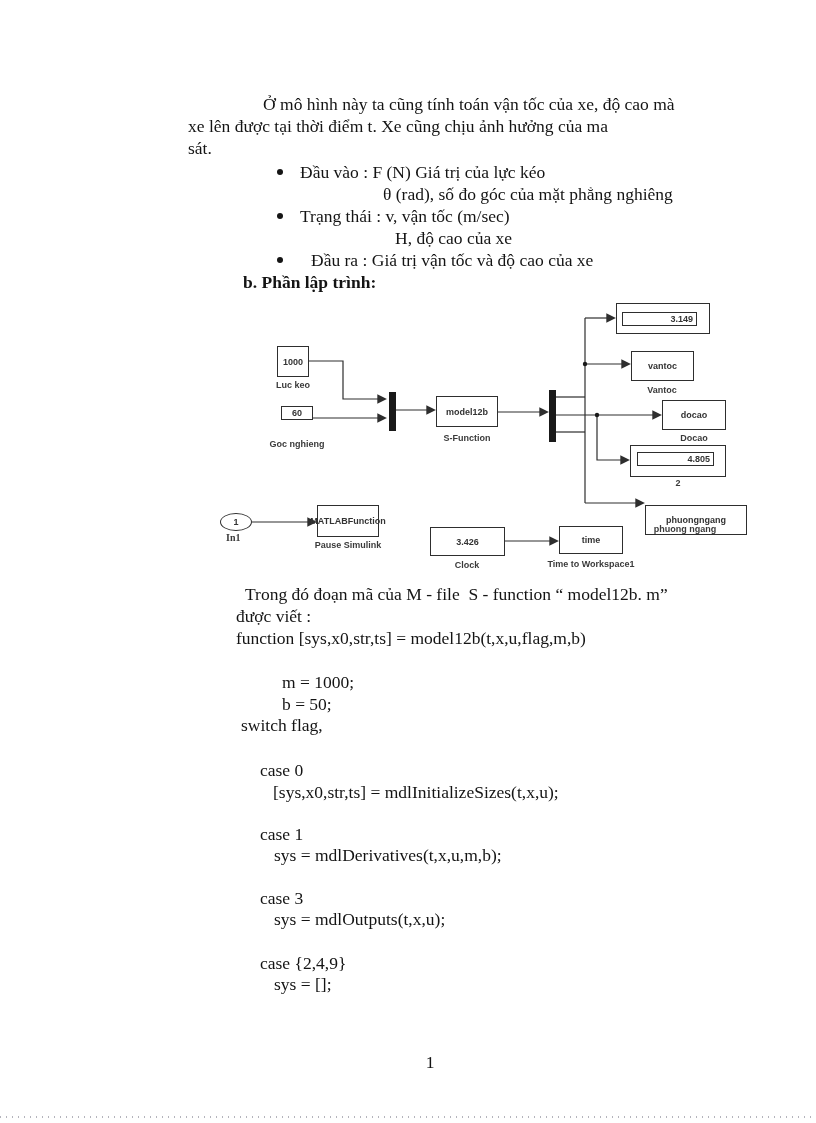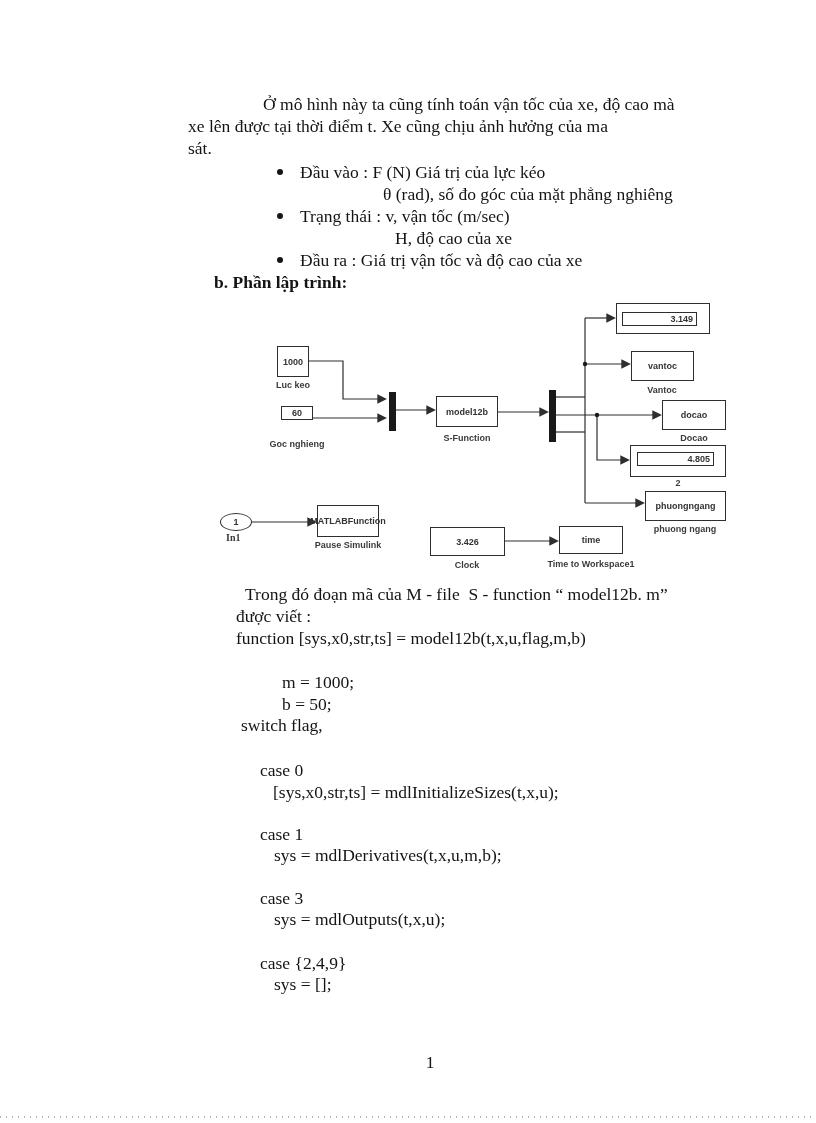--- a/index.html
+++ b/index.html
@@ -1,19 +1,19 @@
 <!DOCTYPE html>
 <html><head>
 <meta charset="utf-8">
 <style>
   html,body{margin:0;padding:0;background:#fff;}
   .page{position:relative;width:816px;height:1123px;background:#ffffff;overflow:hidden;
         font-family:"Liberation Serif", serif;color:#141414;}
   .line{position:absolute;white-space:pre;font-size:17.5px;line-height:22px;}
-  .bold{font-weight:bold;}
+  .bold{font-weight:bold;margin-left:29px;}
   .dot{position:absolute;width:6px;height:6px;border-radius:50%;background:#151515;}
   
   .diagram{position:absolute;}
   .diagram svg{position:absolute;left:0;top:0;}
   .blk{position:absolute;box-sizing:border-box;border:1px solid #2e2e2e;background:#fff;
        display:flex;align-items:center;justify-content:center;
        font-family:"Liberation Sans", sans-serif;font-size:9px;font-weight:bold;color:#333;}
   .blk.col{flex-direction:row;line-height:11px;}
   .oval{border-radius:50%;}
   .lbl{position:absolute;transform:translateX(-50%);white-space:nowrap;
@@ -37,21 +37,21 @@
   <div class="line" style="left:263px;top:93px">Ở mô hình này ta cũng tính toán vận tốc của xe, độ cao mà</div>
   <div class="line" style="left:188px;top:137px">sát.</div>
 
   <span class="dot" style="left:277px;top:169px"></span>
   <div class="line" style="left:300px;top:161px">Đầu vào : F (N) Giá trị của lực kéo</div>
   <div class="line" style="left:383px;top:183px">θ (rad), số đo góc của mặt phẳng nghiêng</div>
   <span class="dot" style="left:277px;top:213px"></span>
   <div class="line" style="left:300px;top:205px">Trạng thái : v, vận tốc (m/sec)</div>
   <div class="line" style="left:395px;top:227px">H, độ cao của xe</div>
   <span class="dot" style="left:277px;top:257px"></span>
-  <div class="line" style="left:300px;top:249px">Đầu ra : Giá trị vận tốc và độ cao của xe</div>
+  <div class="line" style="left:311px;top:249px">Đầu ra : Giá trị vận tốc và độ cao của xe</div>
   <div class="line bold" style="left:214px;top:271px">b. Phần lập trình:</div>
 
   <div class="diagram" style="left:215px;top:300px;width:515px;height:275px">
     <svg width="515" height="275" viewBox="0 0 515 275">
       <defs>
         <marker id="arr" viewBox="0 0 10 10" refX="8" refY="5" markerWidth="8" markerHeight="8" orient="auto">
           <path d="M0 0 L10 5 L0 10 z" fill="#2e2e2e"></path>
         </marker>
       </defs>
       <g stroke="#2e2e2e" stroke-width="1.2" fill="none">
@@ -109,21 +109,21 @@
       </div>
     <div class="lbl" style="left:479px;top:133px">Docao</div>
 
     <div class="blk" style="left:415px;top:145px;width:96px;height:32px">
       <div class="disp-inner" style="left:6px;top:6px;width:77px;height:14px">
           <span>4.805</span>
         </div>
     </div>
     <div class="lbl" style="left:463px;top:178px">2</div>
 
-    <div class="blk" style="left:430px;top:191px;width:81px;height:30px">
+    <div class="blk" style="left:430px;top:205px;width:102px;height:30px">
         <span>phuongngang</span>
       </div>
     <div class="lbl" style="left:470px;top:224px">phuong ngang</div>
 
     <div class="blk oval" style="left:5px;top:213px;width:32px;height:18px">
         <span>1</span>
       </div>
     <div class="lbl-left" style="left:11px;top:232px">In1</div>
 
     <div class="blk col" style="left:102px;top:205px;width:62px;height:32px">

